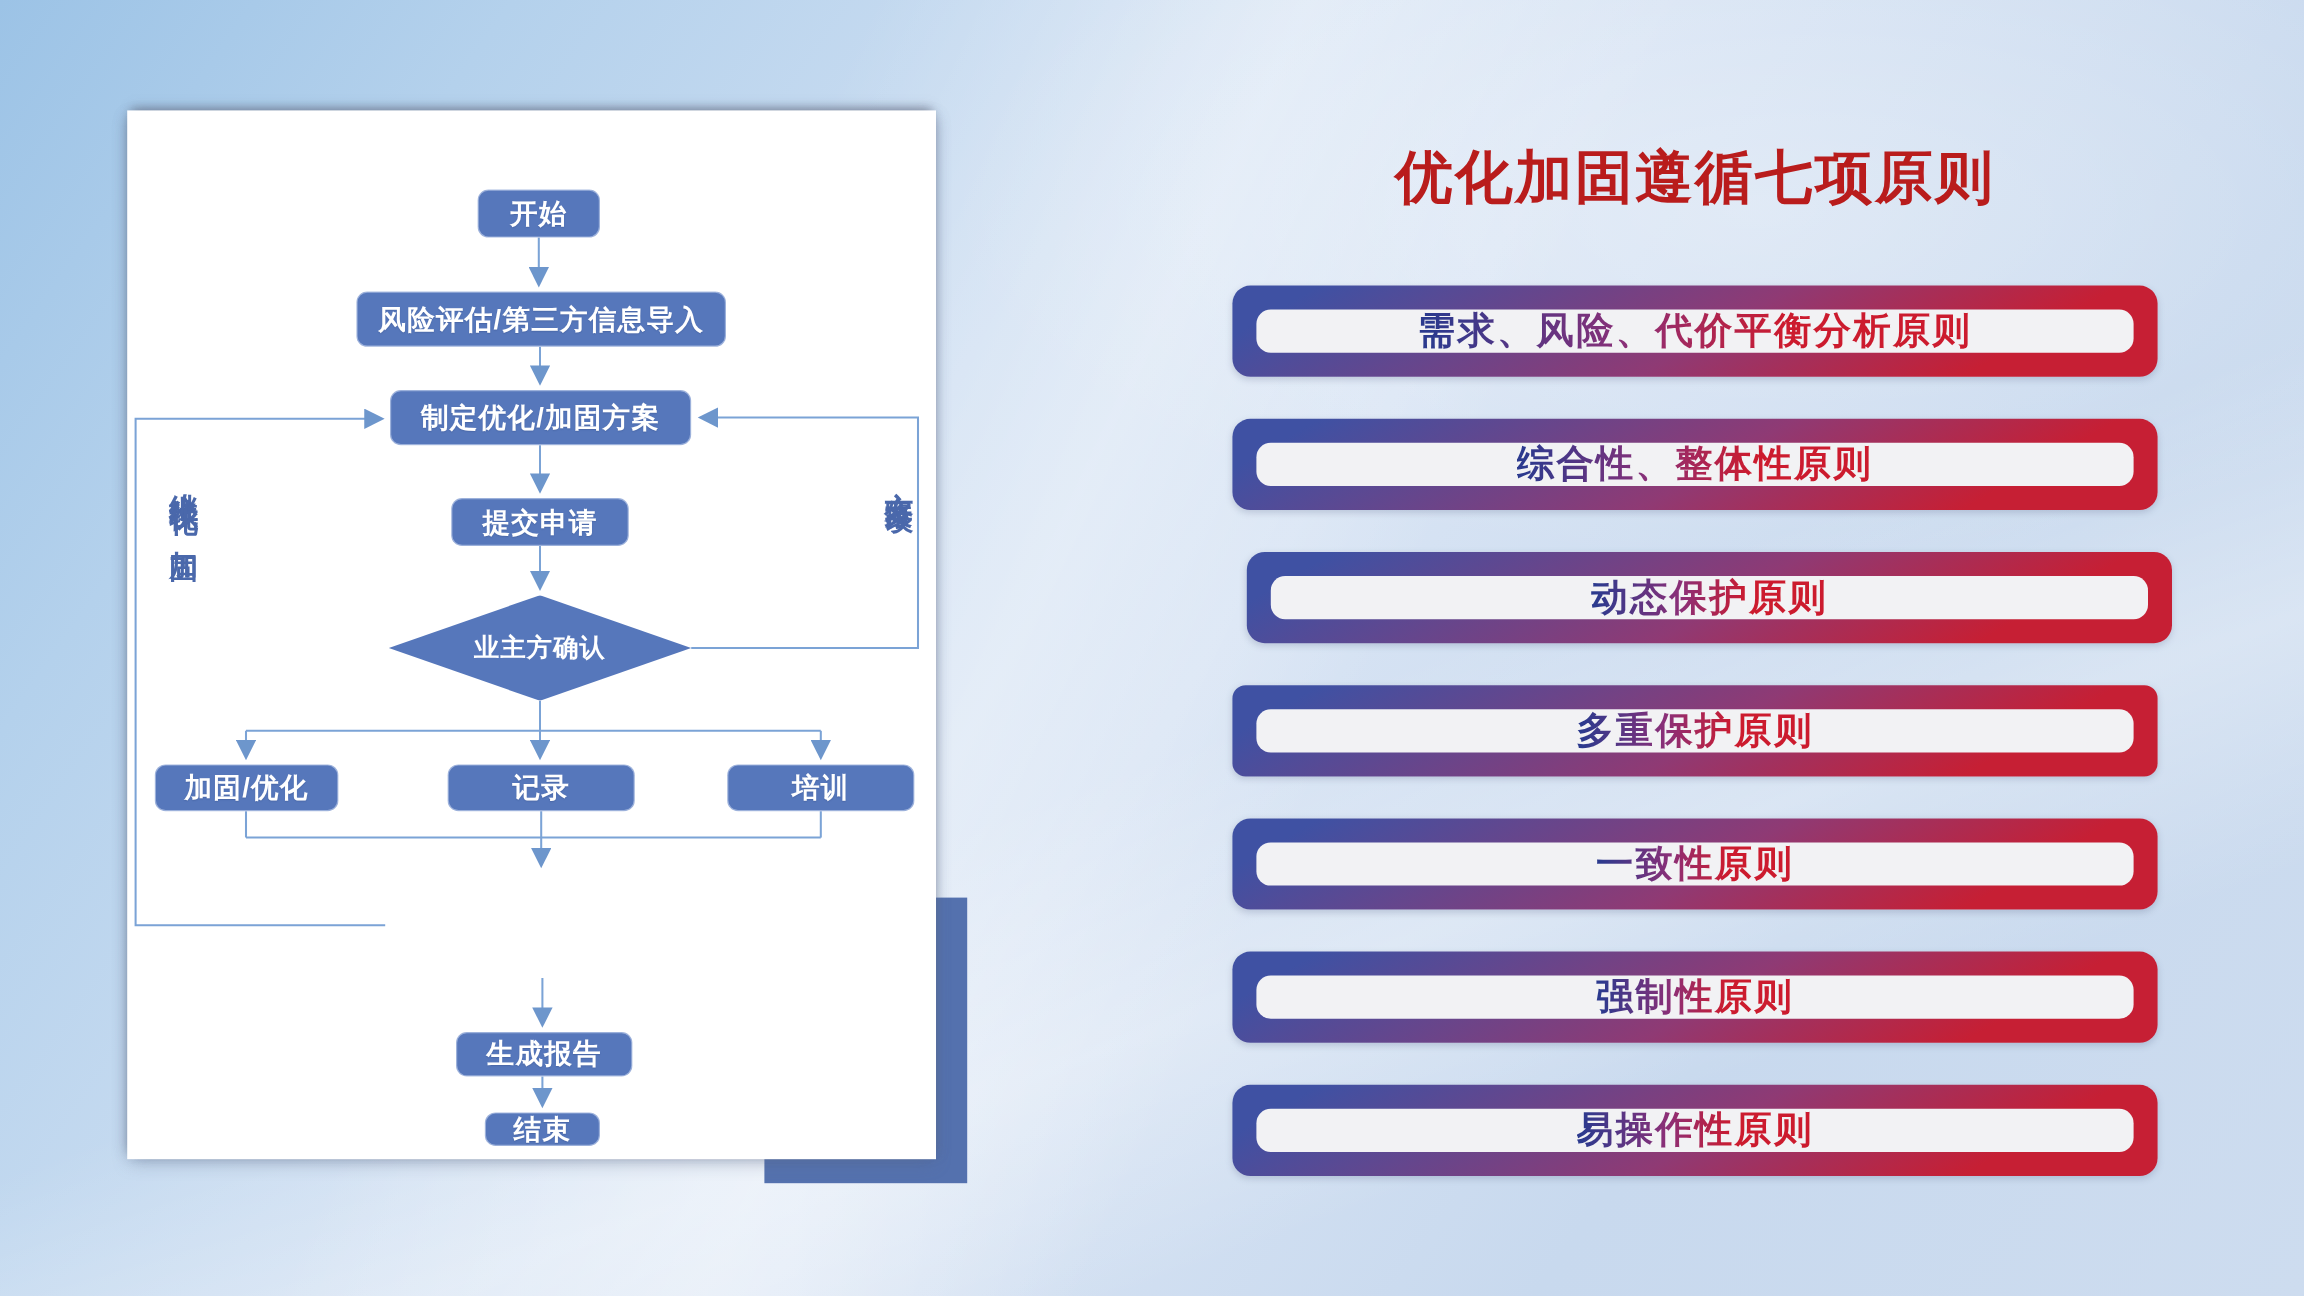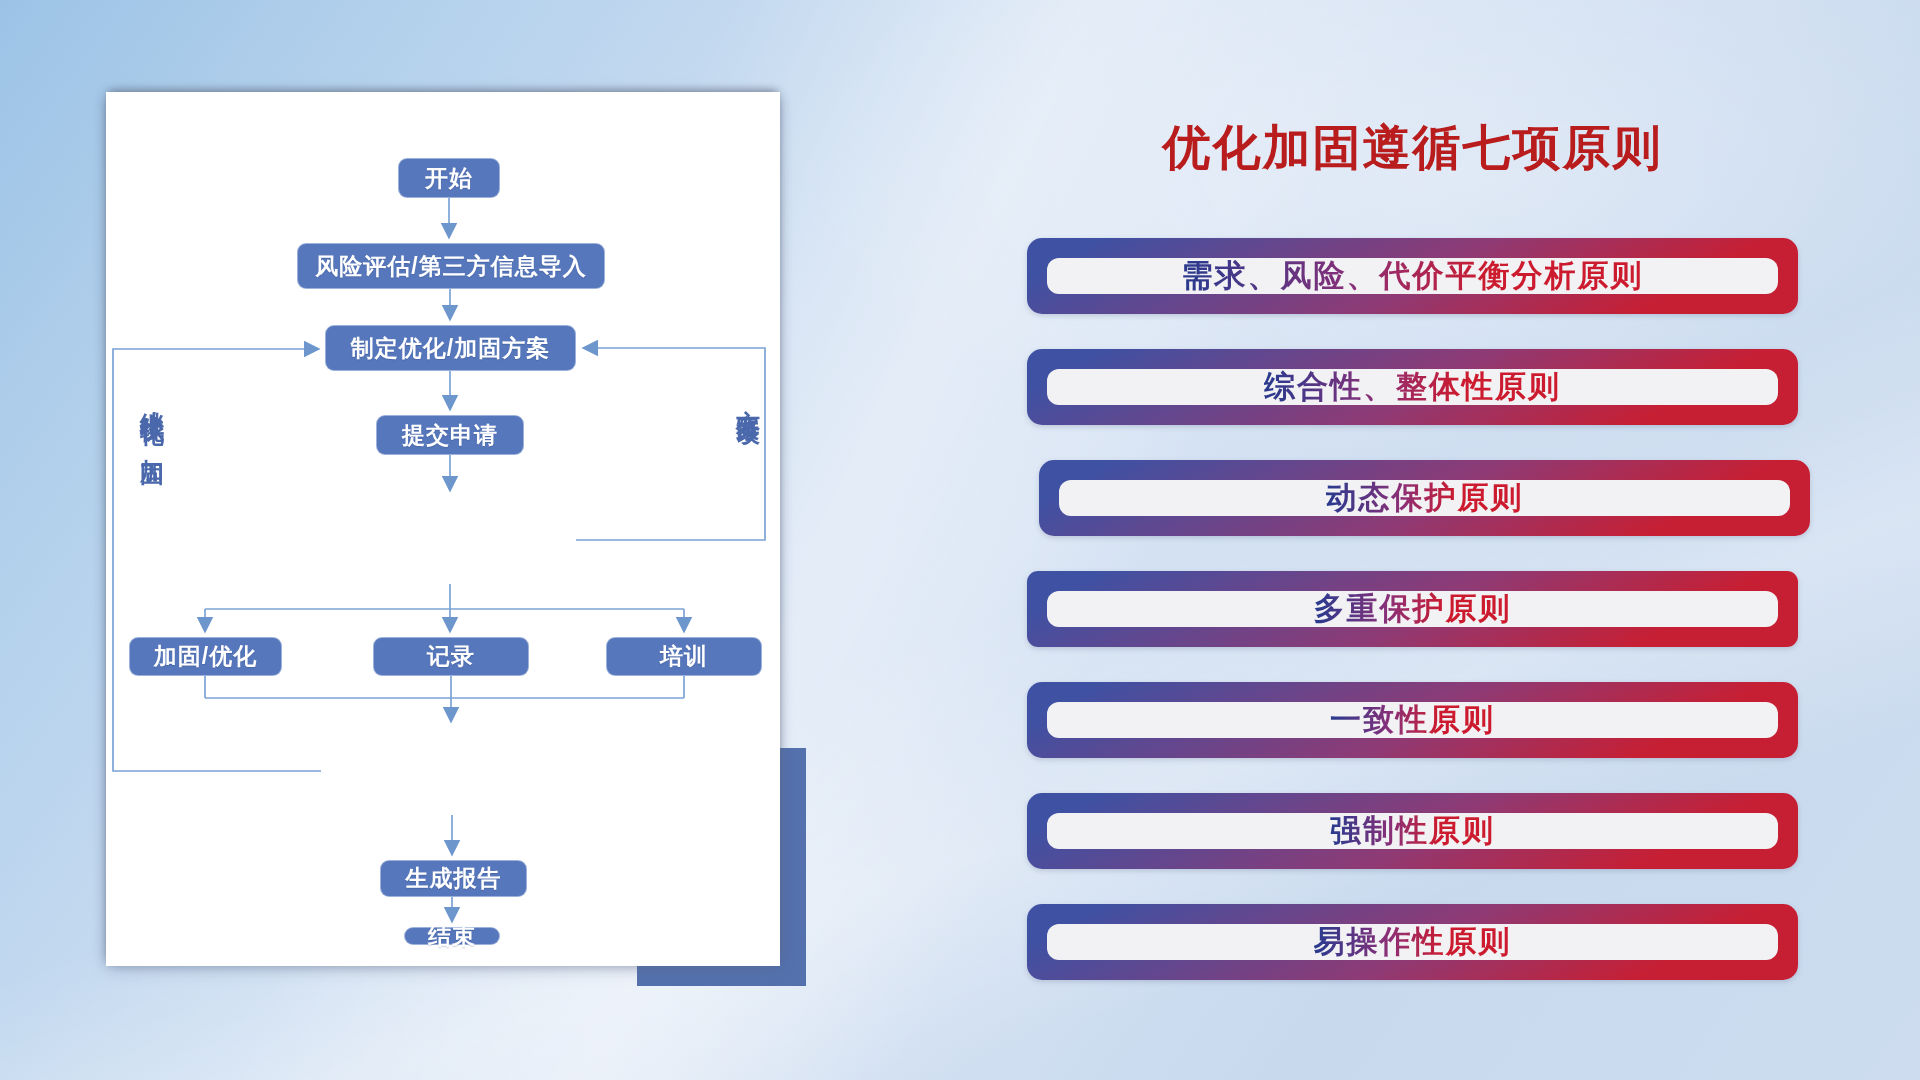--- a/index.html
+++ b/index.html
@@ -58,21 +58,21 @@
   #n-start  { left: 292px; top:  66px; width: 102px; height: 40px; }
   #n-risk   { left: 191px; top: 151px; width: 308px; height: 46px; }
   #n-plan   { left: 219px; top: 233px; width: 251px; height: 46px; }
   #n-submit { left: 270px; top: 323px; width: 148px; height: 40px; }
   #n-owner  { left: 218px; top: 404px; width: 252px; height: 88px; }
   #n-harden { left:  23px; top: 545px; width: 153px; height: 39px; }
   #n-record { left: 267px; top: 545px; width: 156px; height: 39px; }
   #n-train  { left: 500px; top: 545px; width: 156px; height: 39px; }
   #n-check  { left: 215px; top: 635px; width: 262px; height: 88px; }
   #n-report { left: 274px; top: 768px; width: 147px; height: 37px; }
-  #n-end    { left: 298px; top: 835px; width:  96px; height: 18px; }
+  #n-end    { left: 298px; top: 835px; width:  96px; height: 28px; }
   #lbl-left-loop  { left:  30px; top: 300px; }
   #lbl-right-loop { left: 626px; top: 298px; }
 
   
   .panel-title {
     position: absolute; left: 1027px; top: 116px; width: 771px;
     text-align: center; font-size: 48px; font-weight: bold;
     color: #5674b5; letter-spacing: 2px;
   }
   .principle {
@@ -127,20 +127,21 @@
       <path d="M346 805 V829" marker-end="url(#arr)"></path>
       <path d="M215 679 L7 679 L7 257 L212 257" marker-end="url(#arr)"></path>
       <path d="M470 448 L659 448 L659 256 L478 256" marker-end="url(#arr)"></path>
     </g>
   </svg>
 
   <div class="fnode" id="n-start">开始</div>
   <div class="fnode" id="n-plan">制定优化/加固方案</div>
   <div class="fnode" id="n-risk">风险评估/第三方信息导入</div>
   <div class="fnode" id="n-submit">提交申请</div>
+  <div class="fdiamond" id="n-owner">业主方确认</div>
   <div class="fnode" id="n-harden">加固/优化</div>
   <div class="fnode" id="n-record">记录</div>
   <div class="fnode" id="n-train">培训</div>
   <div class="fnode" id="n-report">生成报告</div>
   <div class="fnode" id="n-end">结束</div>
 
   <div class="loop-label" id="lbl-left-loop" style="color: rgb(74, 104, 171);">继续优化/加固</div>
   <div class="loop-label" id="lbl-right-loop" style="color: rgb(74, 104, 171);">方案修改</div>
 </div>
 

